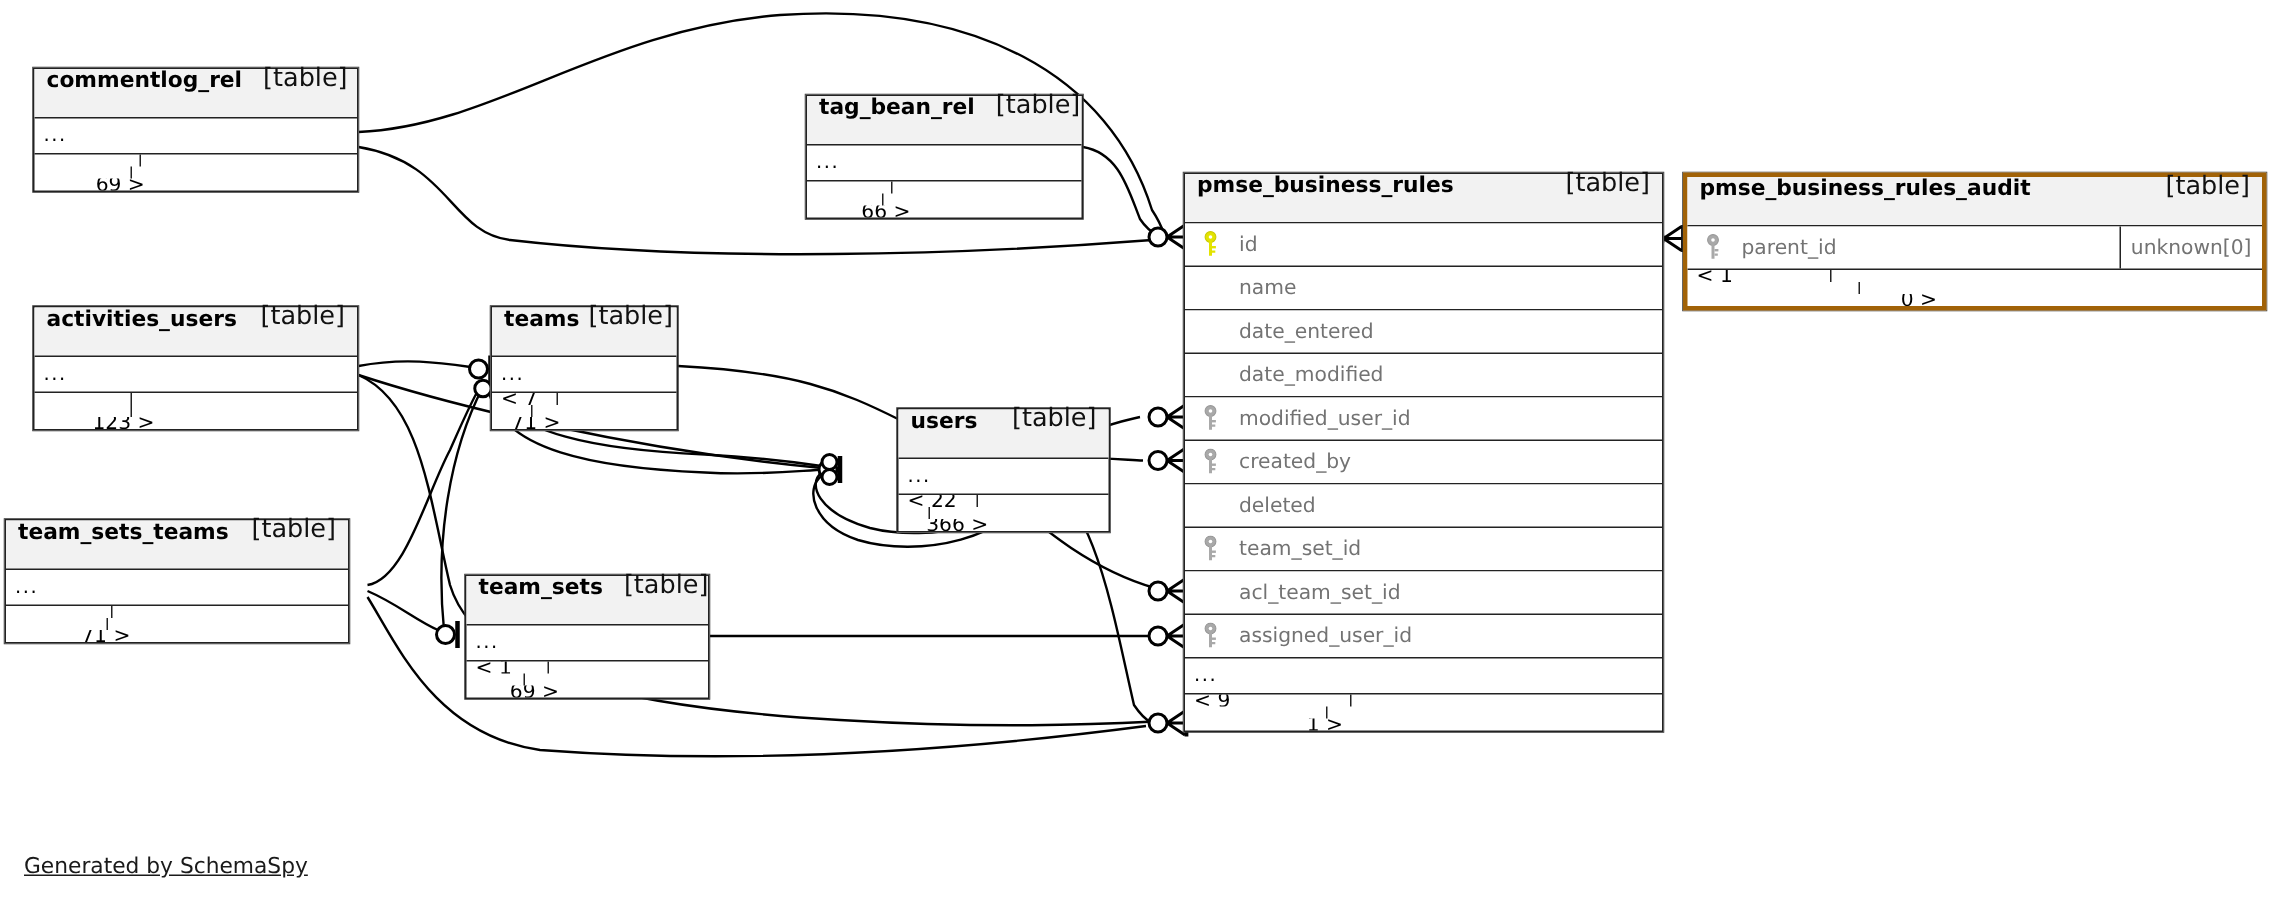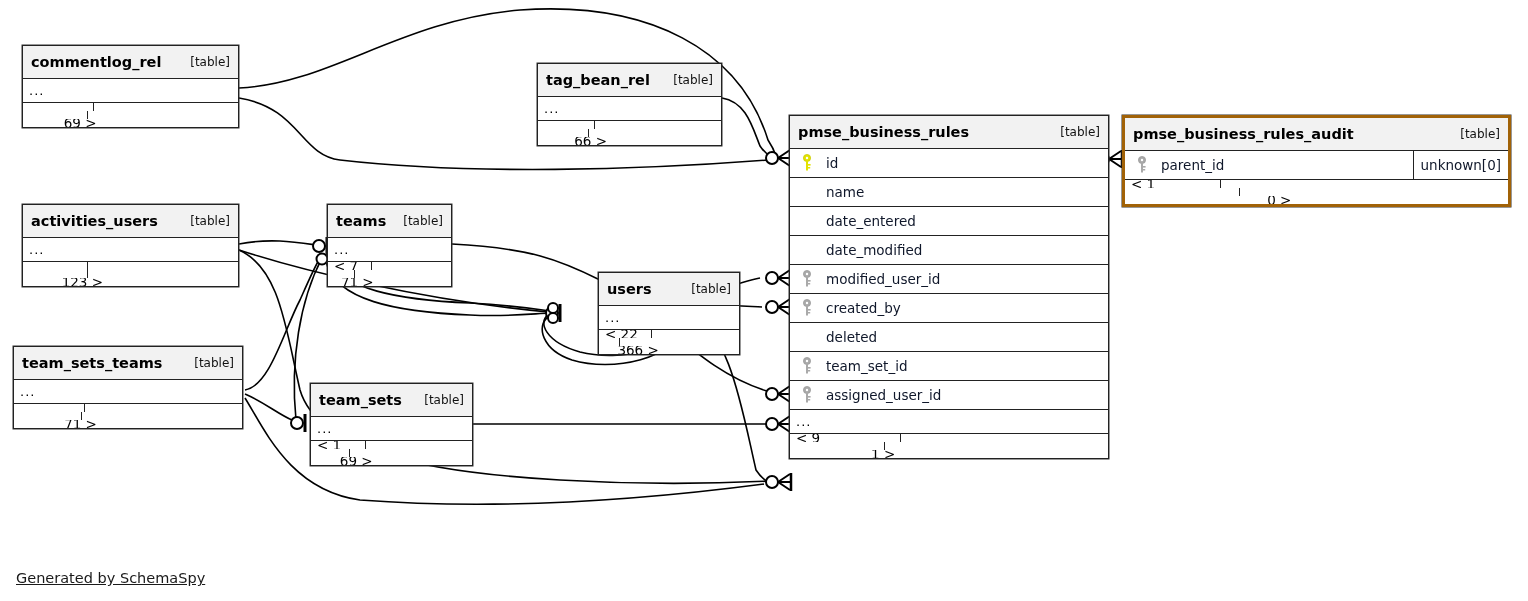--- a/index.html
+++ b/index.html
@@ -22,45 +22,45 @@
     box-sizing: border-box;
     box-shadow: 0 0 0 0.5px #333;
   }
   .table-node.thick { border: 3px solid #a16207; }
 
   .tbl-header {
     background: #f2f2f2;
     border-bottom: 1px solid #222;
     height: 26px;
     display: flex;
-    align-items: center;
+    align-items: flex-end;
     padding: 16px 8px;
     box-sizing: border-box;
     white-space: nowrap;
   }
   .tbl-name {
     font-weight: bold;
     font-size: 14.5px;
     color: #000;
   }
   .tbl-tag {
     margin-left: auto;
-    font-size: 12px;
+    font-size: 17px;
     color: #111;
     padding-left: 14px;
   }
 
   .col-row {
     height: 29px;
     border-bottom: 1px solid #222;
     display: flex;
     align-items: center;
     box-sizing: border-box;
     font-size: 13.5px;
-    color: #0f172a;
+    color: #737373;
     background: #fff;
   }
   .col-row:last-child { border-bottom: none; }
   .col-key {
     width: 34px;
     flex: 0 0 34px;
     display: flex;
     align-items: center;
     justify-content: center;
   }
@@ -269,21 +269,21 @@
       <span class="tbl-tag" style="padding-left:6px;">[table]</span>
     </div>
     <div class="ellipsis-row">...</div>
     <div class="foot-row">
       <div class="foot-cell foot-left" style="width:38%;">&lt; 22</div>
       <div class="foot-cell" style="width:15%;"></div>
       <div class="foot-cell foot-right" style="width:47%;">366 &gt;</div>
     </div>
   </div>
 
-  <div class="table-node" style="left:13px; top:346px; width:230px;">
+  <div class="table-node" style="left:3px; top:346px; width:230px;">
     <div class="tbl-header">
       <span class="tbl-name">team_sets_teams</span>
       <span class="tbl-tag">[table]</span>
     </div>
     <div class="ellipsis-row">...</div>
     <div class="foot-row">
       <div class="foot-cell foot-left" style="width:31%;"></div>
       <div class="foot-cell" style="width:30%;"></div>
       <div class="foot-cell foot-right" style="width:39%;">71 &gt;</div>
     </div>
@@ -375,20 +375,24 @@
             <circle cx="6" cy="4" r="3.6" fill="#a9a9a9" stroke="#989898" stroke-width="0.7"></circle>
             <circle cx="6" cy="4" r="1.2" fill="#ffffff"></circle>
             <rect x="5" y="6.5" width="2" height="10" fill="#a9a9a9"></rect>
             <rect x="7" y="10" width="2.6" height="1.6" fill="#a9a9a9"></rect>
             <rect x="7" y="13" width="2.2" height="1.5" fill="#a9a9a9"></rect>
           </svg>
       </span>
       <span class="col-name">team_set_id</span>
     </div>
 
+    <div class="col-row">
+      <span class="col-key"></span>
+      <span class="col-name">acl_team_set_id</span>
+    </div>
 
     <div class="col-row">
       <span class="col-key">
         <svg class="keyicon" width="12" height="18" viewBox="0 0 12 18">
             <circle cx="6" cy="4" r="3.6" fill="#a9a9a9" stroke="#989898" stroke-width="0.7"></circle>
             <circle cx="6" cy="4" r="1.2" fill="#ffffff"></circle>
             <rect x="5" y="6.5" width="2" height="10" fill="#a9a9a9"></rect>
             <rect x="7" y="10" width="2.6" height="1.6" fill="#a9a9a9"></rect>
             <rect x="7" y="13" width="2.2" height="1.5" fill="#a9a9a9"></rect>
           </svg>

